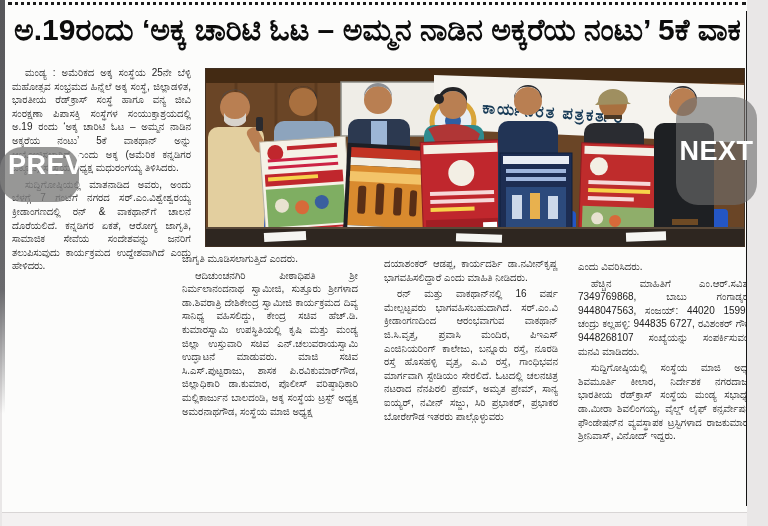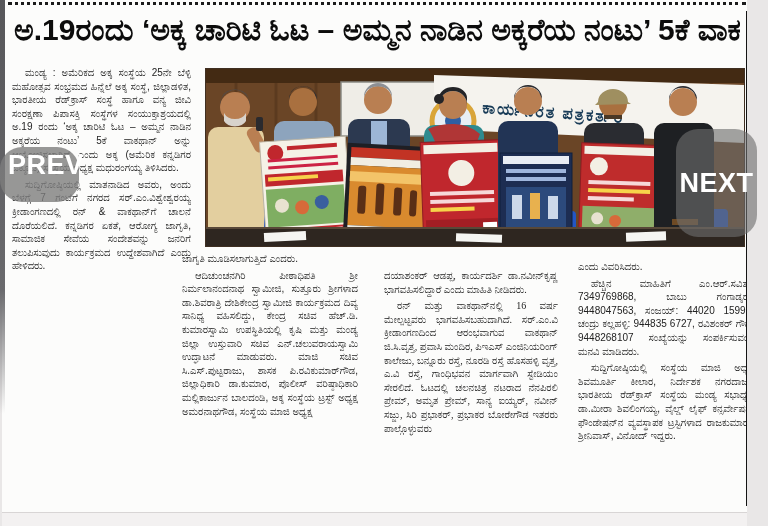--- a/index.html
+++ b/index.html
@@ -35,21 +35,21 @@
     white-space:nowrap;overflow:hidden;letter-spacing:0;
   }
   .col{
     position:absolute;font-size:10px;line-height:1.36;color:#222;
     text-align:justify;overflow:hidden;
   }
   .col p{margin:0 0 3px 0;text-indent:13px;}
   .col p.cont{text-indent:0;}
   #col1{left:10px;top:66px;width:179px;height:446px;}
   #col2{left:180px;top:252px;width:176px;height:258px;}
-  #col3{left:382px;top:269px;width:174px;height:258px;font-family:Liberation Serif, serif;}
+  #col3{left:382px;top:257px;width:174px;height:258px;}
   #col4{left:576px;top:252px;width:176px;height:258px;margin-top:8px;}
   .photo-wrap{
     position:absolute;left:203px;top:68px;width:540px;height:179px;
     border:1px solid #3f2f22;box-sizing:border-box;background:#6a4526;
   }
   .photo-wrap svg{display:block;}
   .nav-btn{
     position:absolute;z-index:10;color:#ffffff;font-weight:bold;
     font-size:27px;letter-spacing:.5px;display:flex;
     font-family:"Liberation Sans", sans-serif;
@@ -57,21 +57,21 @@
   }
   #prev-btn{
     left:0;top:147px;width:79px;height:55px;
     background:rgba(125,125,125,.8);
     align-items:flex-start;justify-content:flex-start;
     padding:3px 0 0 8px;box-sizing:border-box;
   }
   #next-btn{
     left:676px;top:97px;width:81px;height:108px;
     background:rgba(110,110,110,.62);
-    align-items:center;justify-content:center;margin-top:32px;
+    align-items:center;justify-content:center;
   }
 </style>
 </head>
 <body>
 
 <div class="page">
   <div class="dotted-rule"></div>
   <div class="headline">ಅ.19ರಂದು ‘ಅಕ್ಕ ಚಾರಿಟಿ ಓಟ – ಅಮ್ಮನ ನಾಡಿನ ಅಕ್ಕರೆಯ ನಂಟು’ 5ಕೆ ವಾಕಥಾನ್</div>
 
   <div class="photo-wrap">

